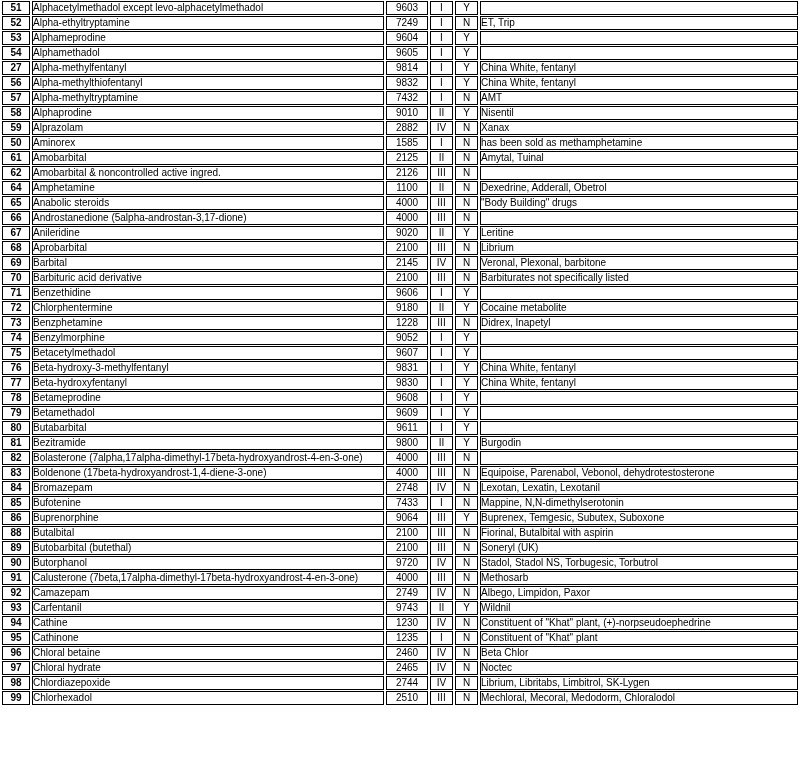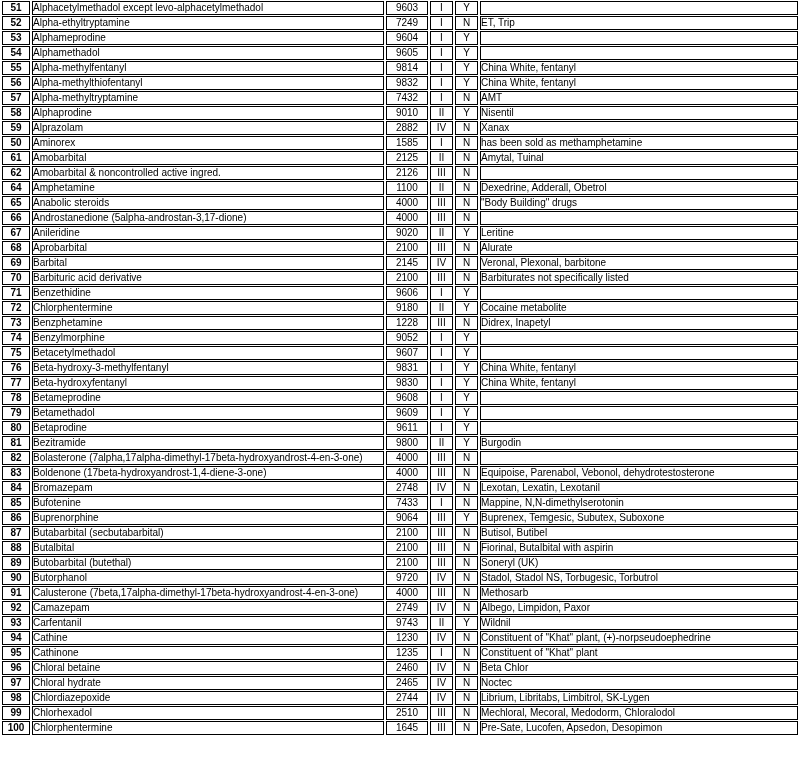--- a/index.html
+++ b/index.html
@@ -81,21 +81,21 @@
   </tr>
       <tr>
     <td class="c-num">54</td>
     <td class="c-name">Alphamethadol</td>
     <td class="c-code">9605</td>
     <td class="c-sched">I</td>
     <td class="c-narc">Y</td>
     <td class="c-other"></td>
   </tr>
       <tr>
-    <td class="c-num">55</td>
+    <td class="c-num">27</td>
     <td class="c-name">Alpha-methylfentanyl</td>
     <td class="c-code">9814</td>
     <td class="c-sched">I</td>
     <td class="c-narc">Y</td>
     <td class="c-other">China White, fentanyl</td>
   </tr>
       <tr>
     <td class="c-num">56</td>
     <td class="c-name">Alpha-methylthiofentanyl</td>
     <td class="c-code">9832</td>
@@ -182,21 +182,21 @@
     <td class="c-sched">II</td>
     <td class="c-narc">Y</td>
     <td class="c-other">Leritine</td>
   </tr>
       <tr>
     <td class="c-num">68</td>
     <td class="c-name">Aprobarbital</td>
     <td class="c-code">2100</td>
     <td class="c-sched">III</td>
     <td class="c-narc">N</td>
-    <td class="c-other">Alurate</td>
+    <td class="c-other">Librium</td>
   </tr>
       <tr>
     <td class="c-num">69</td>
     <td class="c-name">Barbital</td>
     <td class="c-code">2145</td>
     <td class="c-sched">IV</td>
     <td class="c-narc">N</td>
     <td class="c-other">Veronal, Plexonal, barbitone</td>
   </tr>
       <tr>
@@ -274,21 +274,21 @@
       <tr>
     <td class="c-num">79</td>
     <td class="c-name">Betamethadol</td>
     <td class="c-code">9609</td>
     <td class="c-sched">I</td>
     <td class="c-narc">Y</td>
     <td class="c-other"></td>
   </tr>
       <tr>
     <td class="c-num">80</td>
-    <td class="c-name">Betaprodine</td>
+    <td class="c-name">Butabarbital</td>
     <td class="c-code">9611</td>
     <td class="c-sched">I</td>
     <td class="c-narc">Y</td>
     <td class="c-other"></td>
   </tr>
       <tr>
     <td class="c-num">81</td>
     <td class="c-name">Bezitramide</td>
     <td class="c-code">9800</td>
     <td class="c-sched">II</td>
@@ -329,28 +329,20 @@
   </tr>
       <tr>
     <td class="c-num">86</td>
     <td class="c-name">Buprenorphine</td>
     <td class="c-code">9064</td>
     <td class="c-sched">III</td>
     <td class="c-narc">Y</td>
     <td class="c-other">Buprenex, Temgesic, Subutex, Suboxone</td>
   </tr>
       <tr>
-    <td class="c-num">87</td>
-    <td class="c-name">Butabarbital (secbutabarbital)</td>
-    <td class="c-code">2100</td>
-    <td class="c-sched">III</td>
-    <td class="c-narc">N</td>
-    <td class="c-other">Butisol, Butibel</td>
-  </tr>
-      <tr>
     <td class="c-num">88</td>
     <td class="c-name">Butalbital</td>
     <td class="c-code">2100</td>
     <td class="c-sched">III</td>
     <td class="c-narc">N</td>
     <td class="c-other">Fiorinal, Butalbital with aspirin</td>
   </tr>
       <tr>
     <td class="c-num">89</td>
     <td class="c-name">Butobarbital (butethal)</td>
@@ -431,23 +423,15 @@
     <td class="c-narc">N</td>
     <td class="c-other">Librium, Libritabs, Limbitrol, SK-Lygen</td>
   </tr>
       <tr>
     <td class="c-num">99</td>
     <td class="c-name">Chlorhexadol</td>
     <td class="c-code">2510</td>
     <td class="c-sched">III</td>
     <td class="c-narc">N</td>
     <td class="c-other">Mechloral, Mecoral, Medodorm, Chloralodol</td>
-  </tr>
-      <tr>
-    <td class="c-num">100</td>
-    <td class="c-name">Chlorphentermine</td>
-    <td class="c-code">1645</td>
-    <td class="c-sched">III</td>
-    <td class="c-narc">N</td>
-    <td class="c-other">Pre-Sate, Lucofen, Apsedon, Desopimon</td>
   </tr>
     </tbody>
 </table>
 
 </body></html>

